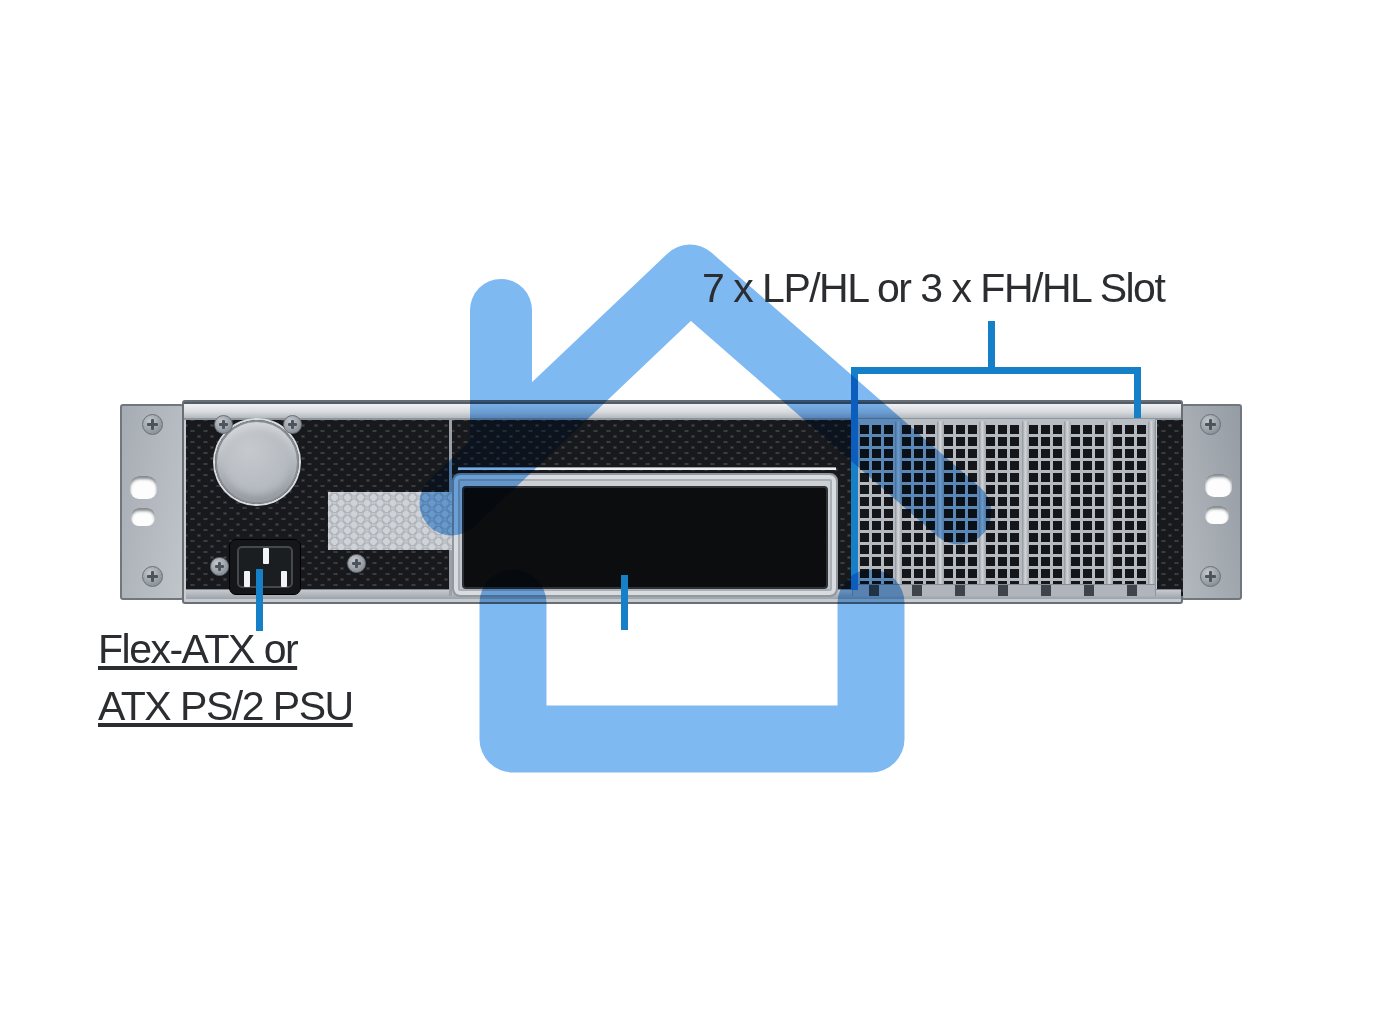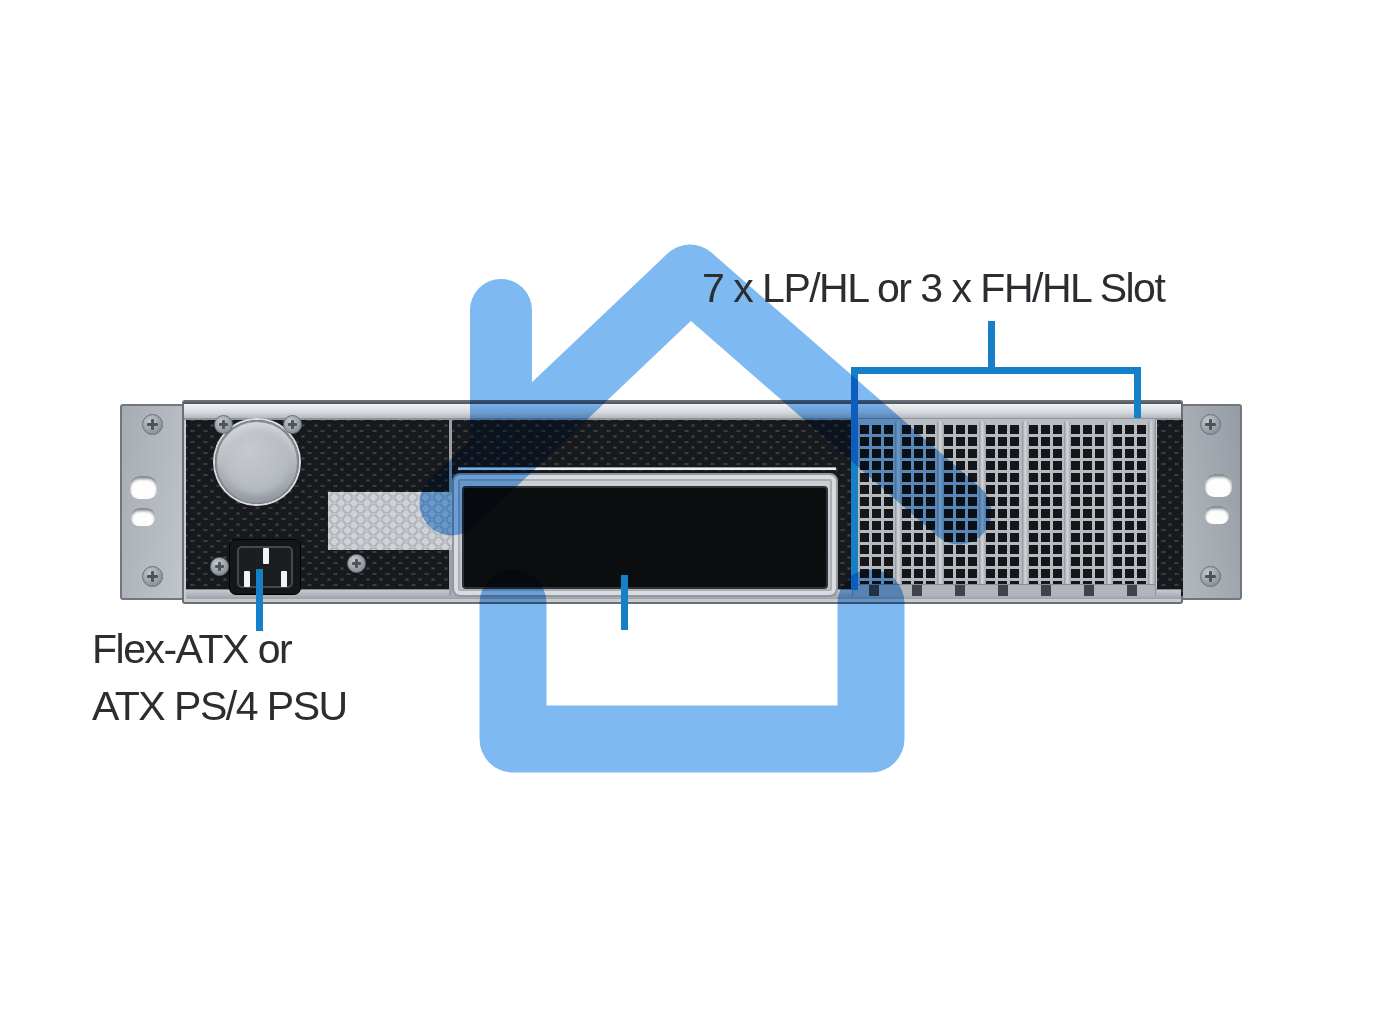--- a/index.html
+++ b/index.html
@@ -163,18 +163,18 @@
   <div class="abs callout" style="left:256px;top:569px;width:7px;height:62px;"></div>
   <div class="abs callout" style="left:621px;top:575px;width:7px;height:55px;"></div>
 
   <svg class="house-svg" width="1382" height="1025" viewBox="0 0 1382 1025">
     <path class="house-path" d="M 501 310 L 501 452" stroke-width="62" stroke-linecap="round"></path>
     <path class="house-path" d="M 452 503 L 690 277 L 959 512" stroke-width="65" stroke-linecap="round" stroke-linejoin="round"></path>
     <path class="house-path" d="M 513 603 L 513 739 L 871 739 L 871 603" stroke-width="67" stroke-linecap="round" stroke-linejoin="round"></path>
   </svg>
 
   <div class="label" style="left:702px;top:260px;">7 x LP/HL or 3 x FH/HL Slot</div>
-  <div class="label" style="left:92px;top:621px;">
+  <div class="label" style="left:98px;top:621px;text-decoration:underline;">
     <div>Flex-ATX or</div>
-    <div>ATX PS/4 PSU</div>
+    <div>ATX PS/2 PSU</div>
   </div>
 
 </div>
 
 </body></html>

